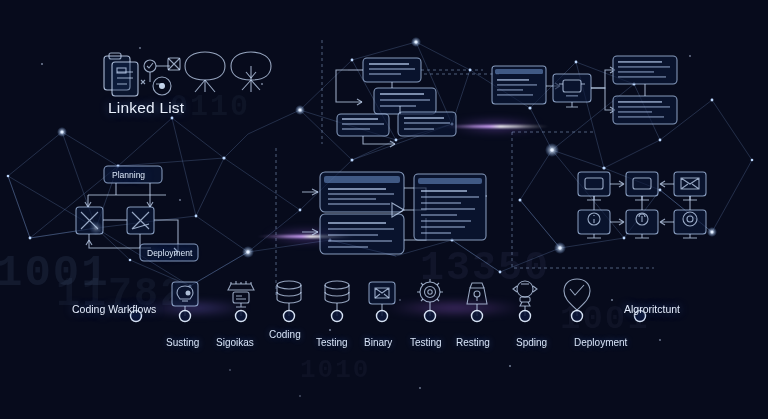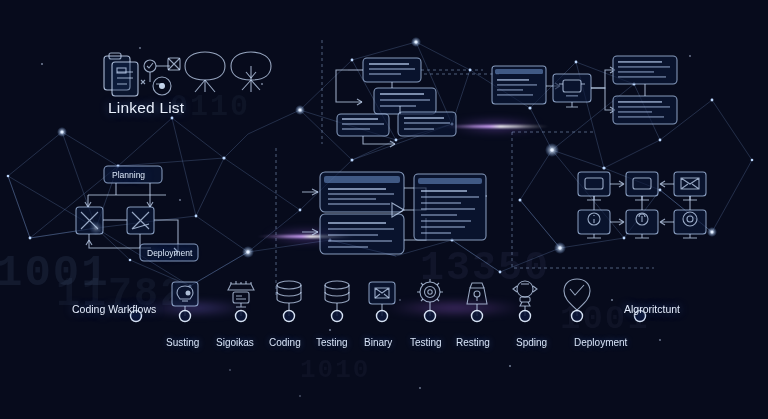--- a/index.html
+++ b/index.html
@@ -461,21 +461,21 @@
       <circle cx="577" cy="316" r="5.5"></circle>
       <circle cx="640" cy="316" r="5.5"></circle>
     </g>
   </svg>
 
   <div class="lbl lbl-end" style="left:72px;top:303px;">Coding Warkflows</div>
   <div class="lbl lbl-end" style="left:624px;top:303px;">Algroritctunt</div>
 
   <div class="lbl lbl-step" style="left:166px;top:337px;">Susting</div>
   <div class="lbl lbl-step" style="left:216px;top:337px;">Sigoikas</div>
-  <div class="lbl lbl-step" style="left:269px;top:337px;">Coding</div>
+  <div class="lbl lbl-step" style="left:269px;top:329px;">Coding</div>
   <div class="lbl lbl-step" style="left:316px;top:337px;">Testing</div>
   <div class="lbl lbl-step" style="left:364px;top:337px;">Binary</div>
   <div class="lbl lbl-step" style="left:410px;top:337px;">Testing</div>
   <div class="lbl lbl-step" style="left:456px;top:337px;">Resting</div>
   <div class="lbl lbl-step" style="left:516px;top:337px;text-align:center;">Spding</div>
   <div class="lbl lbl-step" style="left:546px;top:337px;margin-left:28px;">Deployment</div>
 
 </div>
 
 </body></html>

